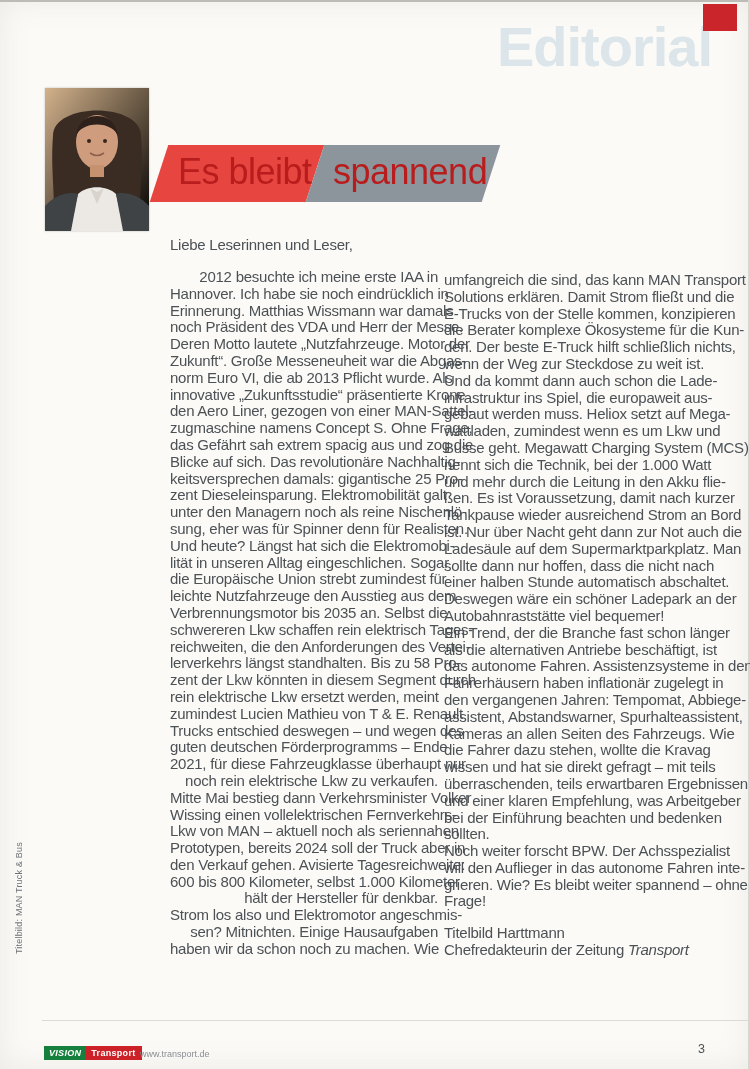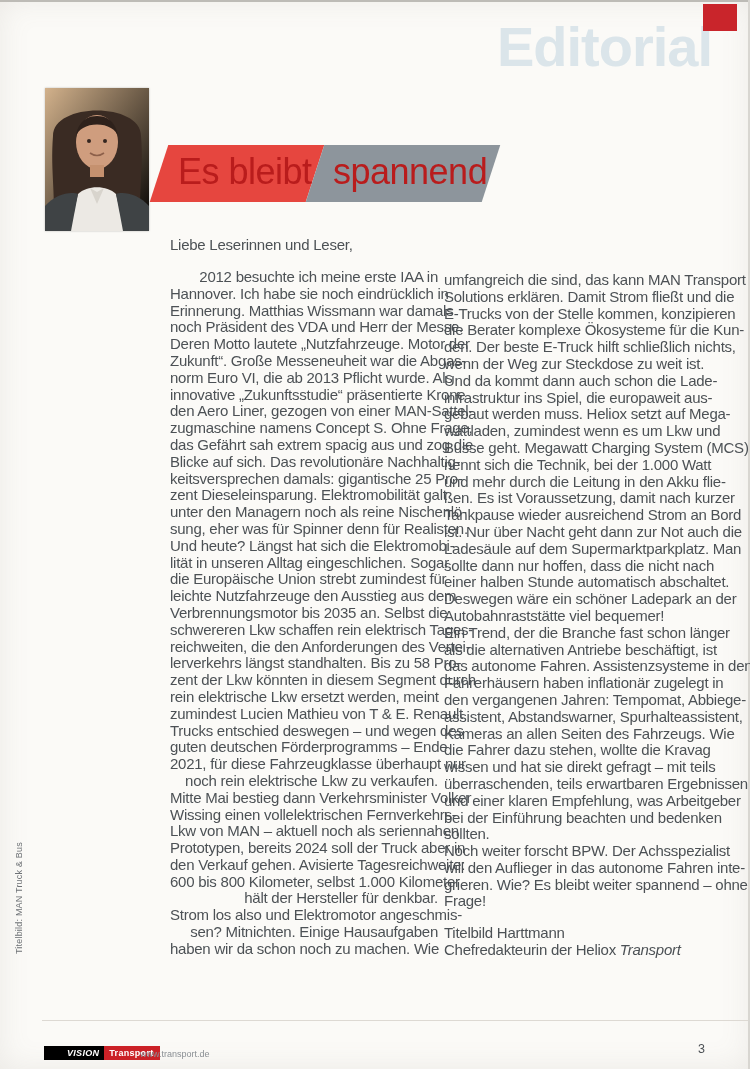--- a/index.html
+++ b/index.html
@@ -44,22 +44,22 @@
   .vcap{
     position:absolute;left:14px;top:828px;height:126px;
     writing-mode:vertical-rl;transform:rotate(180deg);
     font-size:9px;color:#6e7276;letter-spacing:0.2px;white-space:nowrap;
   }
 
   
   .footer-rule{position:absolute;left:42px;top:1020px;width:706px;height:1px;background:#ddd9d3;}
   .footer-logo{position:absolute;left:44px;top:1046px;display:flex;height:14px;}
   .logo-vision{
-    background:#000000;color:#ffffff;font-size:9px;font-style:italic;font-weight:bold;
-    padding:2px 5px 0 23px;letter-spacing:0.3px;
+    background:#15803d;color:#ffffff;font-size:9px;font-style:italic;font-weight:bold;
+    padding:2px 5px 0 5px;letter-spacing:0.3px;
   }
   .logo-transport{
     background:#cb2127;color:#ffffff;font-size:9px;font-weight:bold;
     padding:2px 6px 0 5px;letter-spacing:0.3px;
   }
   .footer-url{position:absolute;left:140px;top:1049px;font-size:9px;font-weight:normal;color:#8a8f94;}
   .page-number{position:absolute;left:698px;top:1042px;font-size:12.5px;color:#4c5155;}
 </style>
 </head>
 <body>
@@ -178,21 +178,21 @@
 überraschenden, teils erwartbaren Ergebnissen
 und einer klaren Empfehlung, was Arbeitgeber
 bei der Einführung beachten und bedenken
 sollten.
 Noch weiter forscht BPW. Der Achsspezialist
 will den Auflieger in das autonome Fahren inte-
 grieren. Wie? Es bleibt weiter spannend – ohne
 Frage!</div>
 
   <div class="bodytext signature"><span>Titelbild Harttmann</span>
-<span>Chefredakteurin der Heliox</span> <span class="ital">Transport</span></div>
+<span>Chefredakteurin der Zeitung</span> <span class="ital">Transport</span></div>
 
   <div class="vcap">Titelbild: MAN Truck &amp; Bus</div>
 
   <div class="footer-rule"></div>
   <div class="footer-logo">
     <span class="logo-vision">VISION</span>
     <span class="logo-transport">Transport</span>
   </div>
   <div class="footer-url">www.transport.de</div>
   <div class="page-number">3</div>

